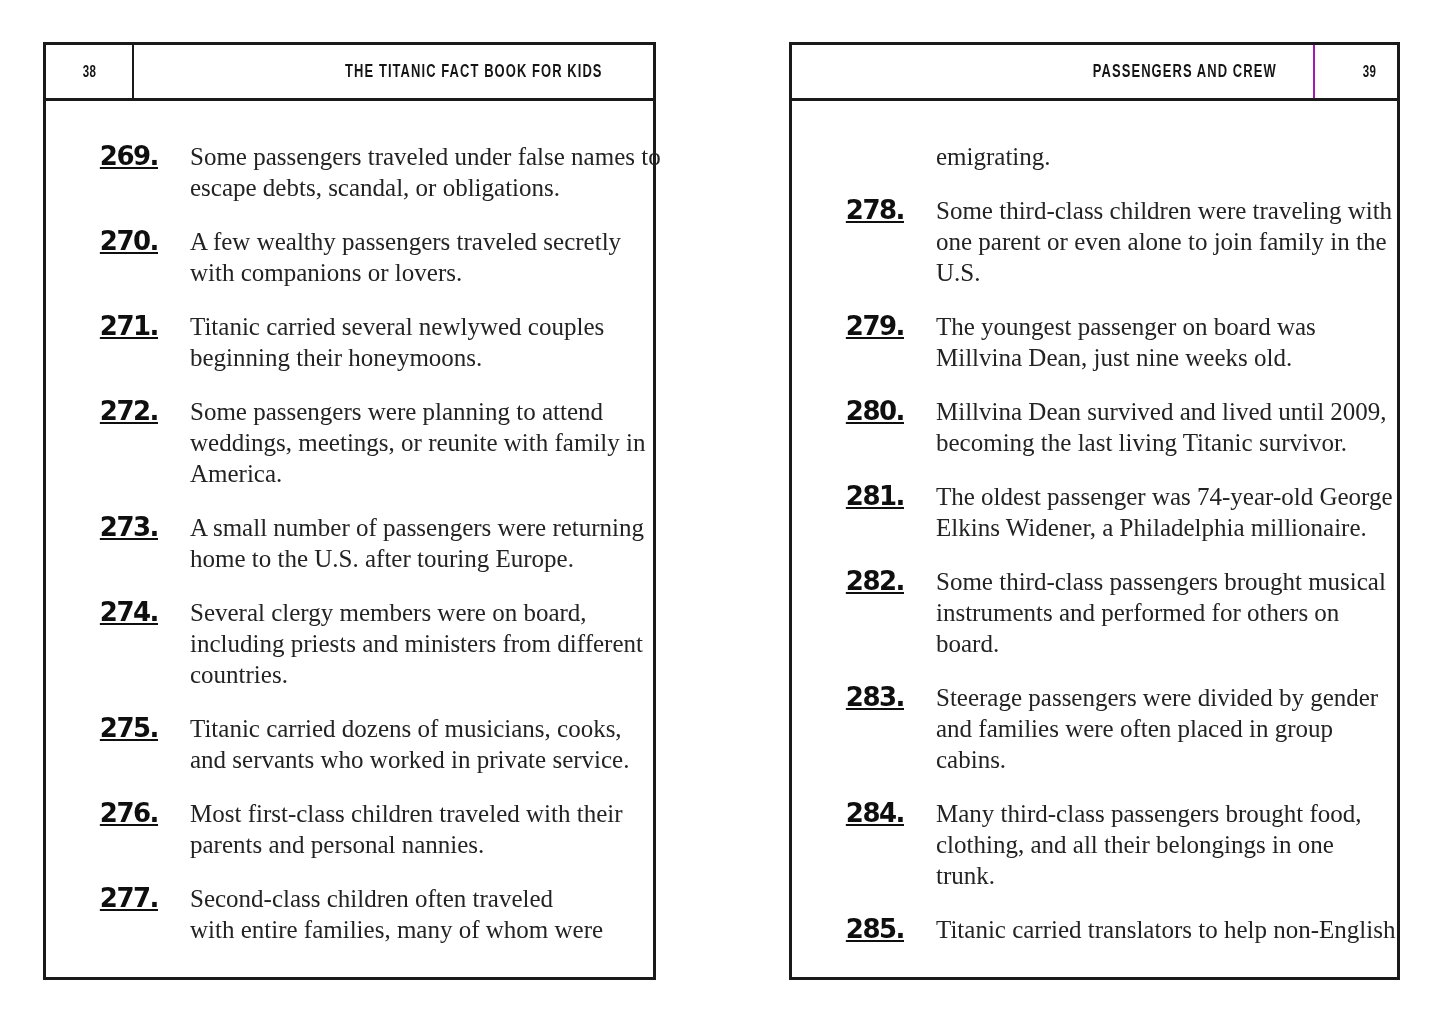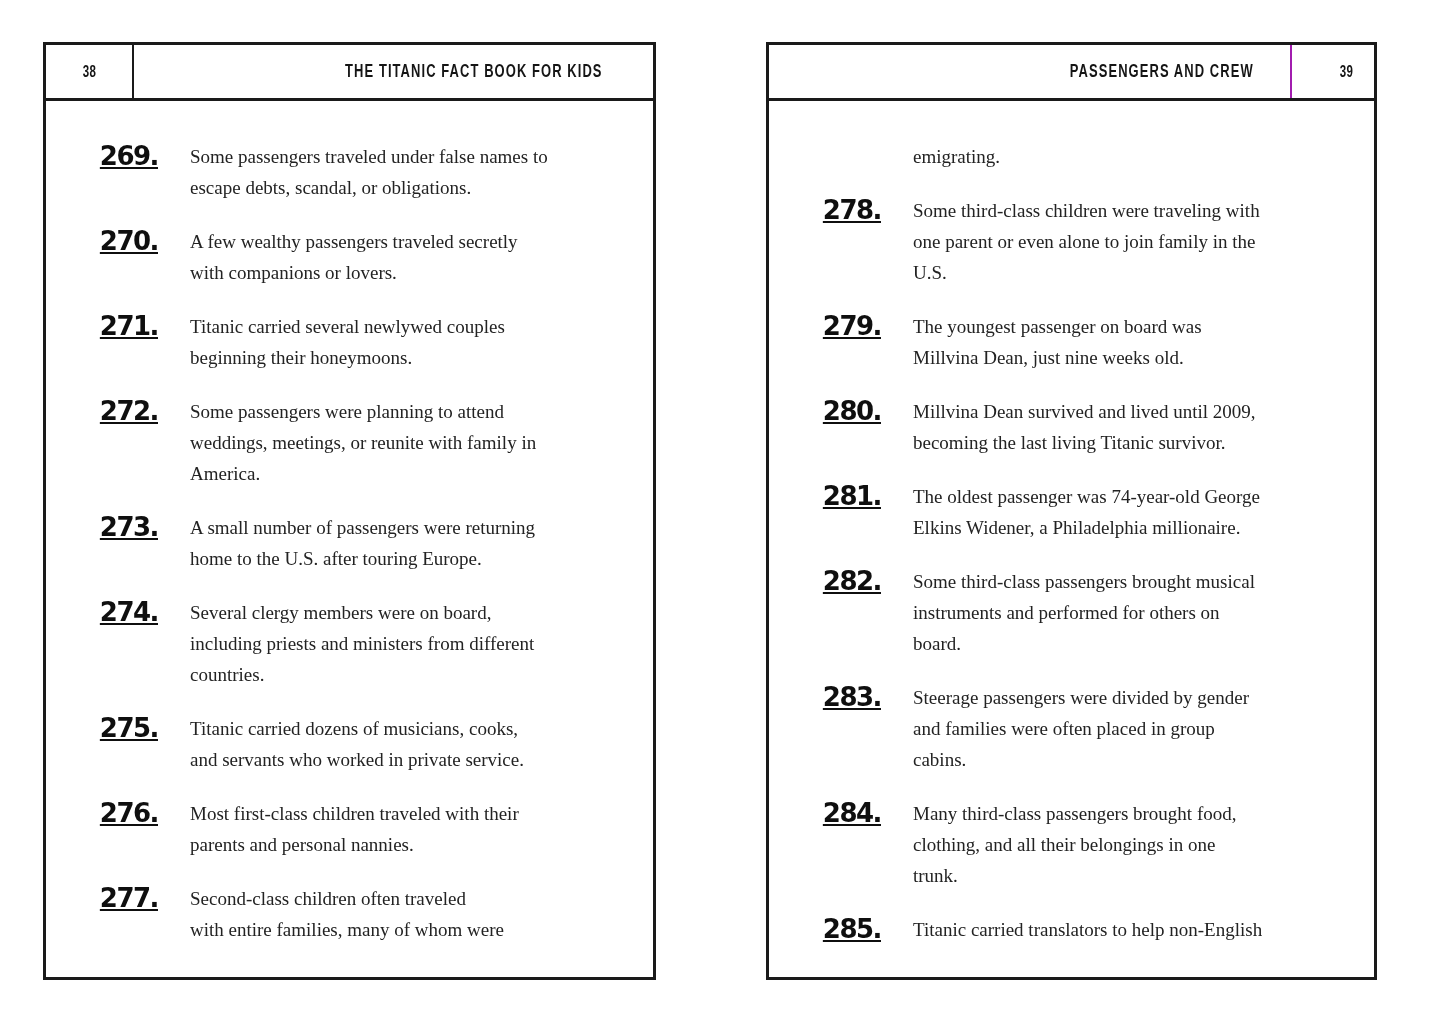--- a/index.html
+++ b/index.html
@@ -15,21 +15,21 @@
     background: #ffffff;
   }
   .page {
     position: absolute;
     top: 42px;
     height: 938px;
     background: #ffffff;
     border: 3px solid #1a1a1a;
   }
   .page.left  { left: 43px;  width: 613px; }
-  .page.right { left: 766px; width: 611px; }
+  .page.right { left: 789px; width: 611px; }
 
   .page-header {
     height: 56px;
     border-bottom: 3px solid #1a1a1a;
     display: flex;
     align-items: stretch;
   }
   .num-cell {
     width: 88px;
     display: flex;
@@ -73,21 +73,21 @@
     font-weight: bold;
     font-size: 26px;
     line-height: 31px;
     letter-spacing: -1.5px;
     color: #0f0f0f;
     text-decoration: underline;
   }
   .fact-text {
     margin-left: 32px;
     font-family: "Liberation Serif", serif;
-    font-size: 19px;
+    font-size: 25px;
     line-height: 31px;
     color: #232323;
   }
   .fact-line { white-space: nowrap; }
 </style>
 </head>
 <body>
 
 <div class="spread">
 

